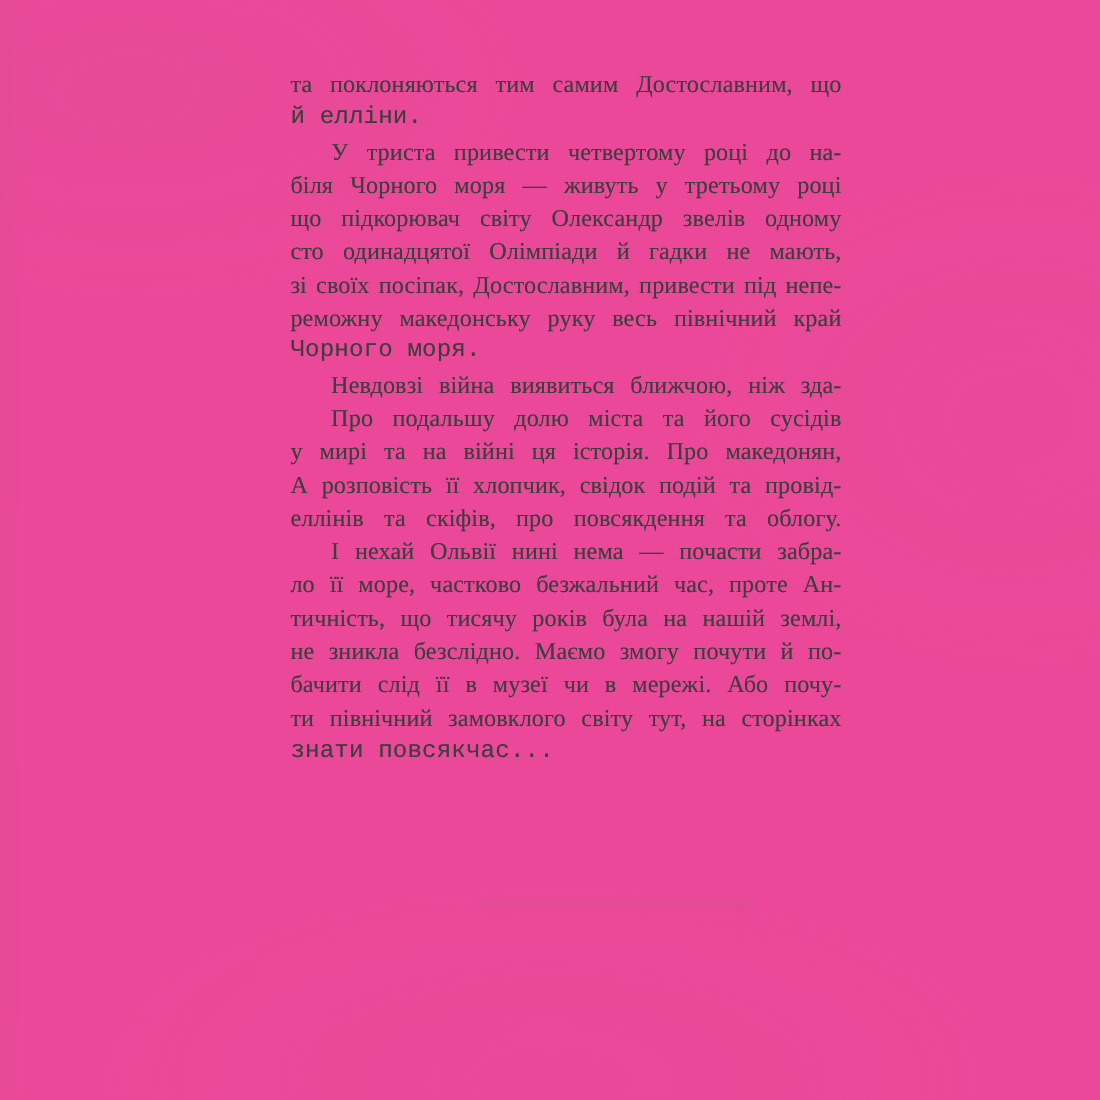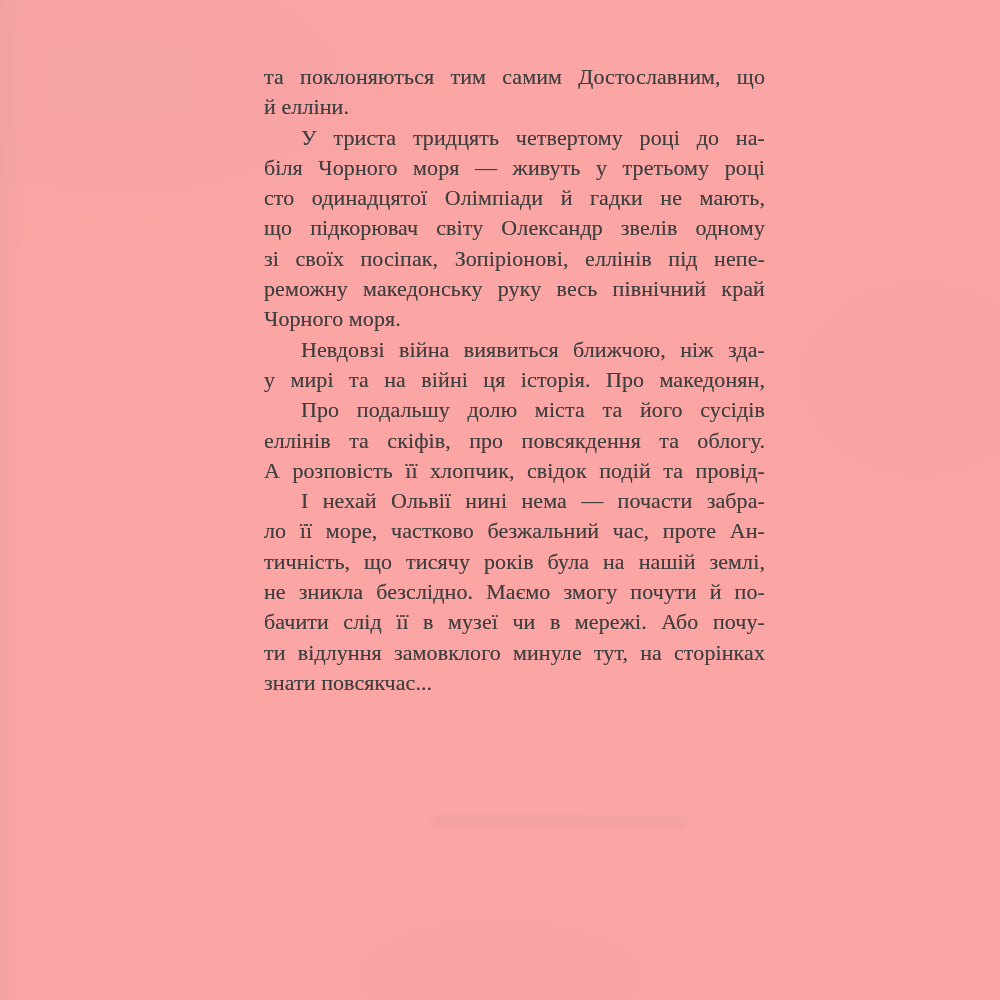--- a/index.html
+++ b/index.html
@@ -7,21 +7,21 @@
     padding: 0;
     width: 1000px;
     height: 1000px;
     overflow: hidden;
     background: #fcfcfc;
     font-family: "Liberation Serif", "DejaVu Serif", serif;
   }
   .page {
     position: absolute;
     inset: 0;
-    background: #fca5a5;
+    background: #ec4899;
   }
   
   .page::before {
     content: "";
     position: absolute;
     inset: 0;
     pointer-events: none;
     background:
       radial-gradient(620px 320px at 12% 8%, rgba(125,125,125,0.05), transparent 62%),
       radial-gradient(520px 420px at 92% 38%, rgba(125,125,125,0.035), transparent 60%),
@@ -39,20 +39,21 @@
     text-shadow: 0 0 0.5px rgba(70,70,70,0.55);
   }
   .line {
     height: 30.3px;
     line-height: 30.3px;
     text-align: justify;
     text-align-last: justify;
   }
   .line.end {
     text-align-last: left;
+    font-family: Liberation Mono, monospace;
   }
   .line.indent {
     padding-left: 37px;
   }
   .show-through {
     position: absolute;
     left: 432px;
     top: 817px;
     width: 255px;
     height: 10px;
@@ -62,34 +63,34 @@
     pointer-events: none;
   }
 </style>
 </head>
 <body>
 
 <div class="page">
   <div class="text-block">
     <div class="line">та поклоняються тим самим Достославним, що</div>
     <div class="line end">й елліни.</div>
-    <div class="line indent">У триста тридцять четвертому році до на-</div>
+    <div class="line indent">У триста привести четвертому році до на-</div>
     <div class="line">біля Чорного моря — живуть у третьому році</div>
+    <div class="line">що підкорювач світу Олександр звелів одному</div>
     <div class="line">сто одинадцятої Олімпіади й гадки не мають,</div>
-    <div class="line">що підкорювач світу Олександр звелів одному</div>
-    <div class="line">зі своїх посіпак, Зопіріонові, еллінів під непе-</div>
+    <div class="line">зі своїх посіпак, Достославним, привести під непе-</div>
     <div class="line">реможну македонську руку весь північний край</div>
     <div class="line end">Чорного моря.</div>
     <div class="line indent">Невдовзі війна виявиться ближчою, ніж зда-</div>
+    <div class="line indent">Про подальшу долю міста та його сусідів</div>
     <div class="line">у мирі та на війні ця історія. Про македонян,</div>
-    <div class="line indent">Про подальшу долю міста та його сусідів</div>
+    <div class="line">А розповість її хлопчик, свідок подій та провід-</div>
     <div class="line">еллінів та скіфів, про повсякдення та облогу.</div>
-    <div class="line">А розповість її хлопчик, свідок подій та провід-</div>
     <div class="line indent">І нехай Ольвії нині нема — почасти забра-</div>
     <div class="line">ло її море, частково безжальний час, проте Ан-</div>
     <div class="line">тичність, що тисячу років була на нашій землі,</div>
     <div class="line">не зникла безслідно. Маємо змогу почути й по-</div>
     <div class="line">бачити слід її в музеї чи в мережі. Або почу-</div>
-    <div class="line">ти відлуння замовклого минуле тут, на сторінках</div>
+    <div class="line">ти північний замовклого світу тут, на сторінках</div>
     <div class="line end">знати повсякчас...</div>
   </div>
   <div class="show-through"></div>
 </div>
 
 </body></html>

